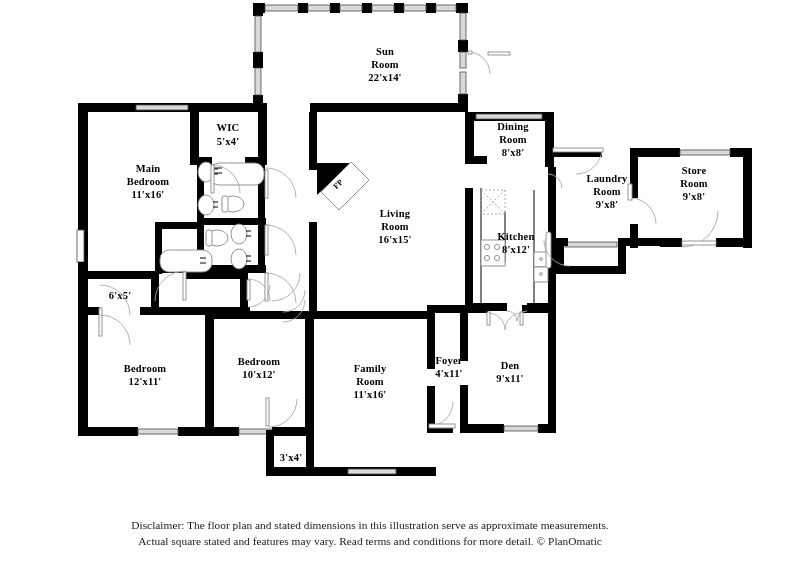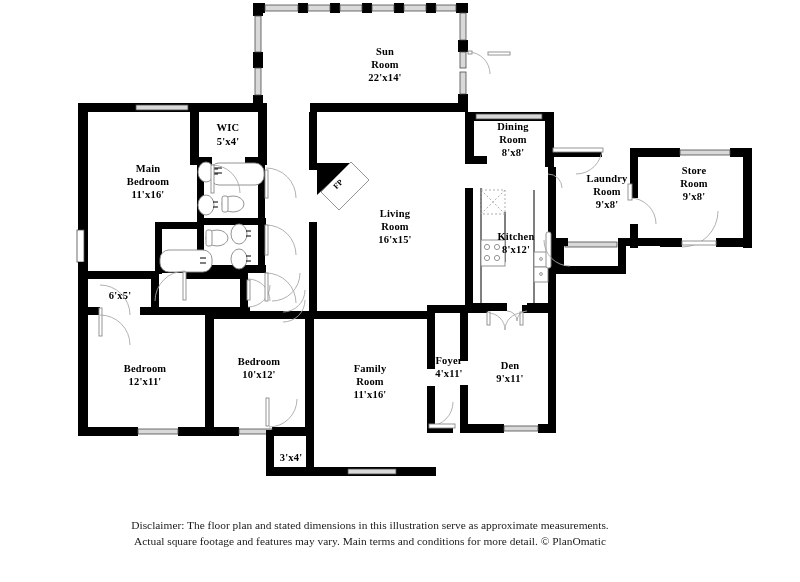--- a/index.html
+++ b/index.html
@@ -407,14 +407,14 @@
     <g>
       <text class="roomlabel" x="291" y="461">3'x4'</text>
     </g>
   </g>
 
 </svg>
 </div>
 
 <div id="disclaimer">
   <div>Disclaimer: The floor plan and stated dimensions in this illustration serve as approximate measurements.</div>
-  <div>Actual square footage and features may vary. Main terms and conditions for more detail. © PlanOmatic</div>
+  <div>Actual square stated and features may vary. Read terms and conditions for more detail. © PlanOmatic</div>
 </div>
 
 </body></html>

